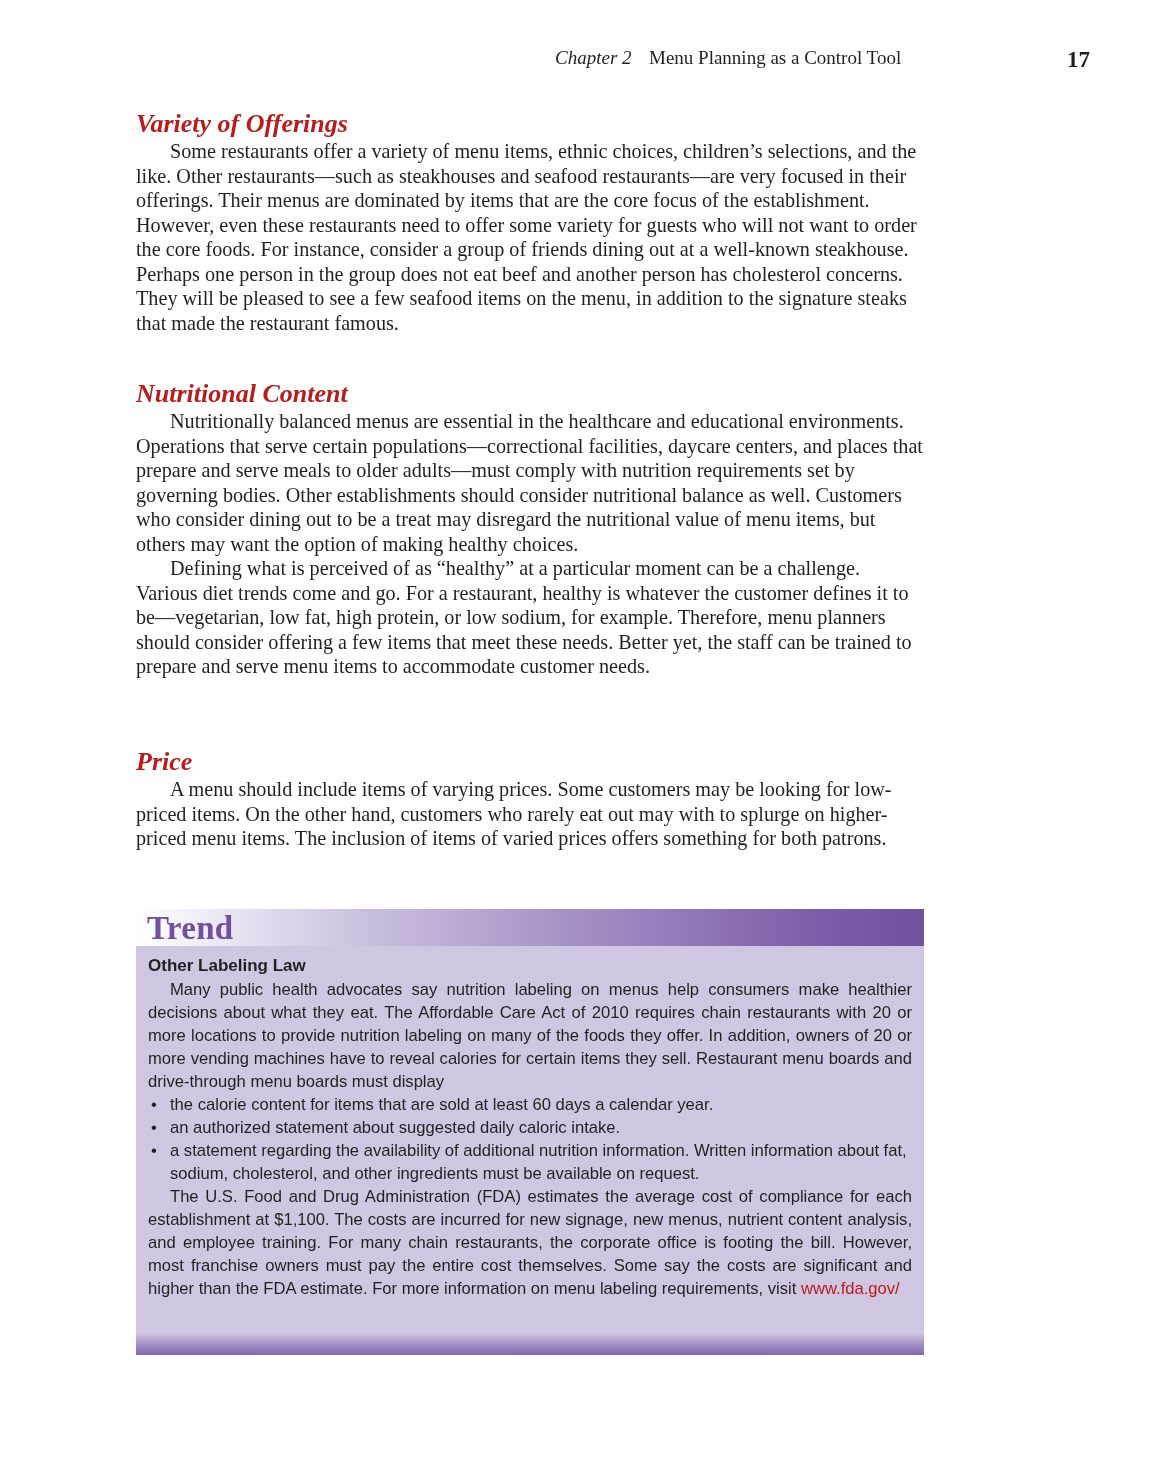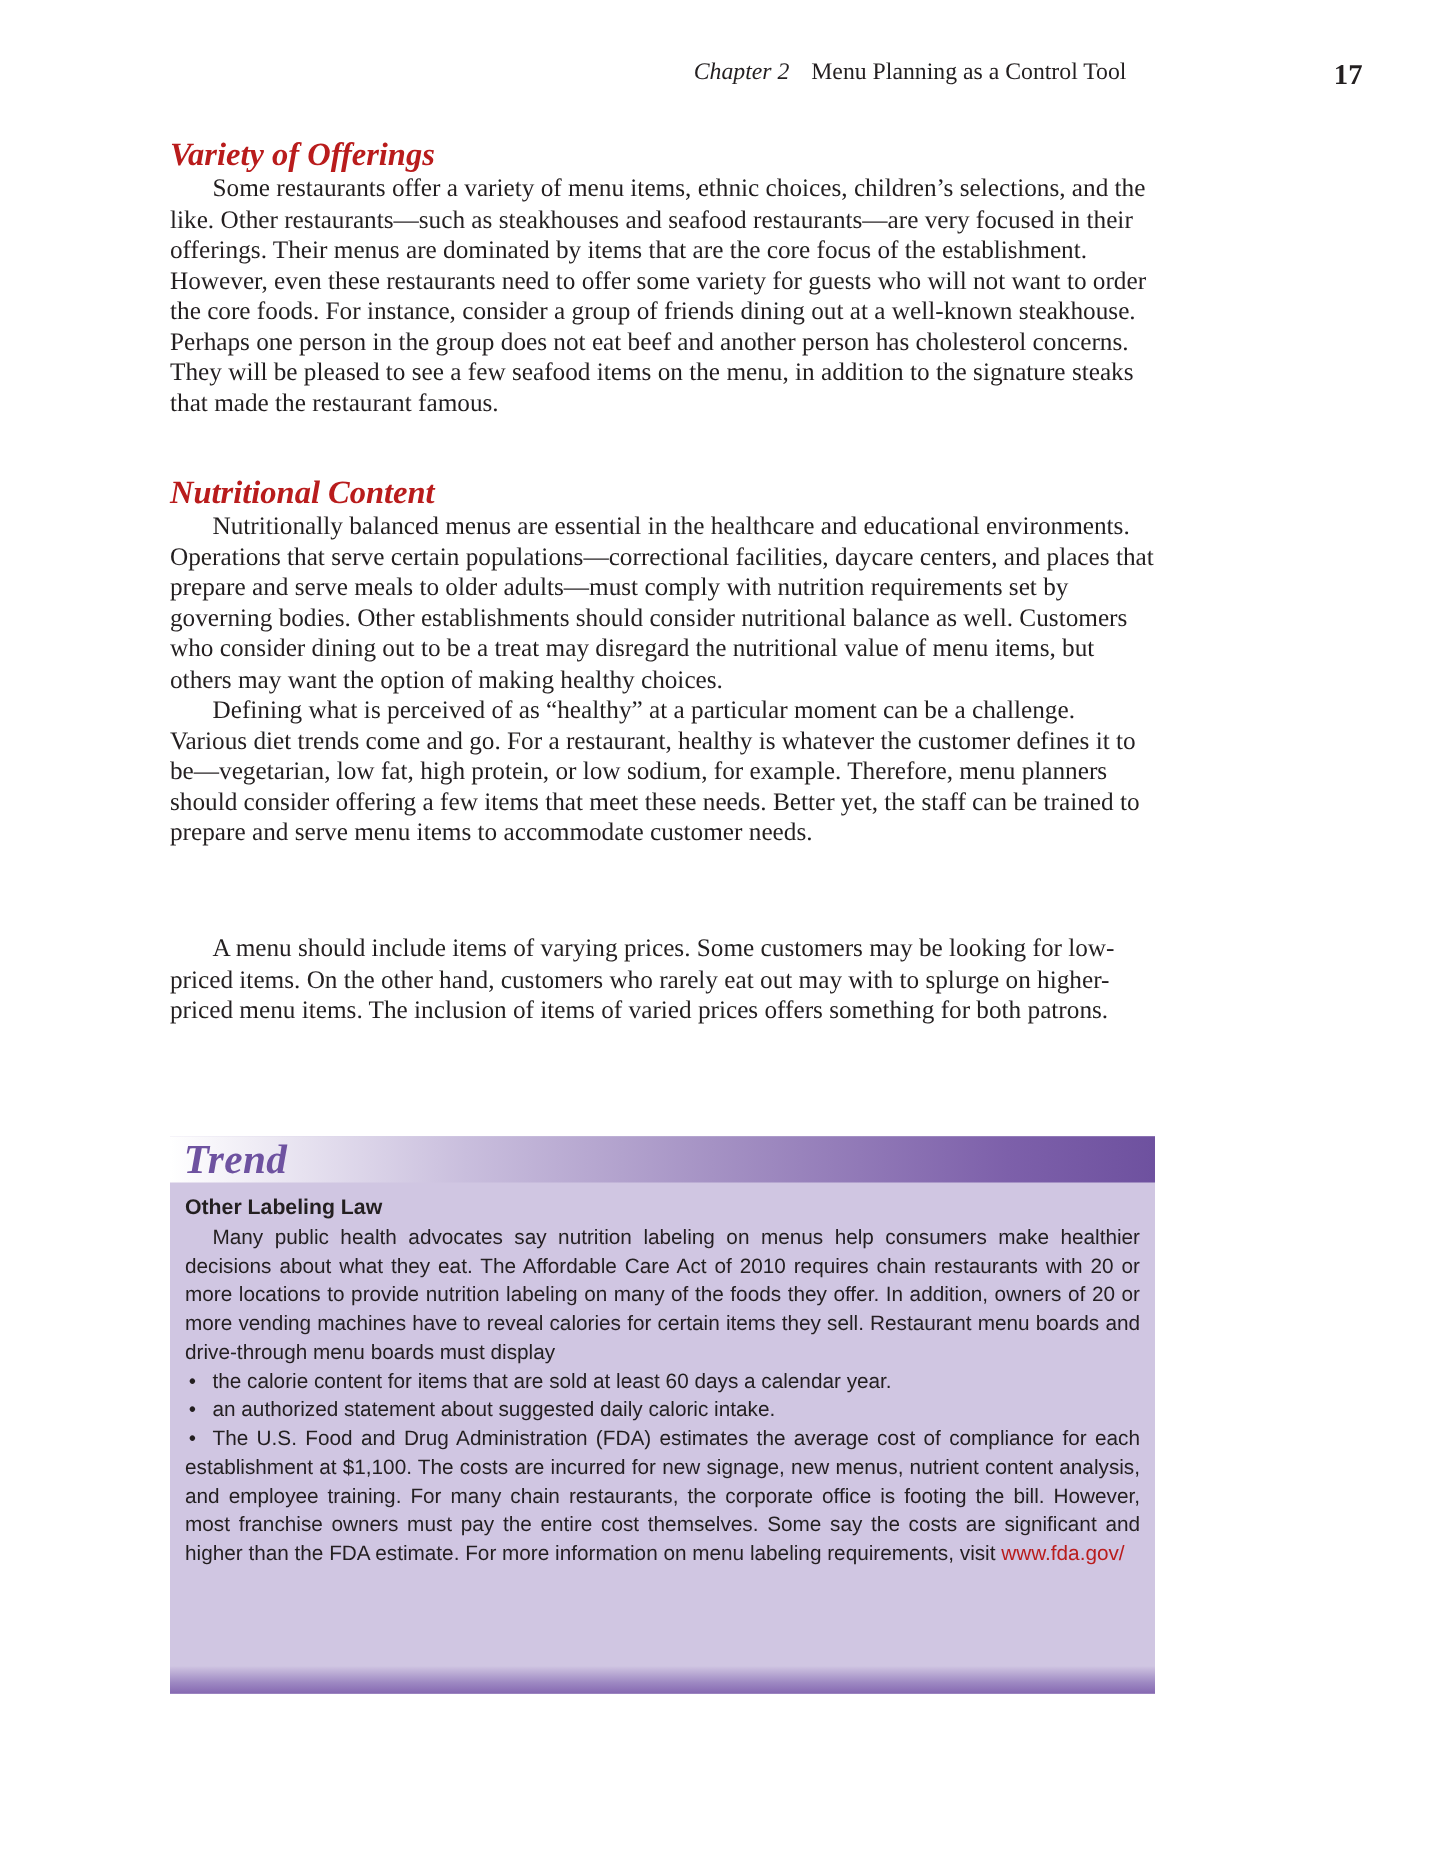--- a/index.html
+++ b/index.html
@@ -5,21 +5,21 @@
   html, body { margin: 0; padding: 0; background: #ffffff; }
   body { width: 1156px; height: 1479px; position: relative; overflow: hidden; font-family: "DejaVu Serif", serif; color: #231f20; }
   .running-head { position: absolute; top: 47px; left: 0; width: 1156px; height: 26px; }
   .rh-chapter { position: absolute; left: 555px; top: 0; font-family: "Liberation Serif", serif; font-size: 19px; font-style: italic; }
   .rh-title { position: absolute; left: 649px; top: 0; font-family: "Liberation Serif", serif; font-size: 19px; }
   .rh-page { position: absolute; left: 1067px; top: 0; font-family: "Liberation Serif", serif; font-size: 23px; font-weight: bold; }
   .section { position: absolute; left: 136px; width: 790px; }
   .heading { font-family: "Liberation Serif", serif; font-style: italic; font-weight: bold; color: #b91c1c; font-size: 26px; line-height: 30px; margin: 0; }
   .para { font-family: "Liberation Serif", serif; font-size: 20.2px; line-height: 24.5px; margin: 0; text-indent: 34px; text-align: left; }
   .trend { position: absolute; left: 136px; top: 909px; width: 788px; height: 446px; background: #d0c6e2; }
-  .trend-bar { height: 37px; background: linear-gradient(to right, #ffffff 0%, #c9bedd 30%, #a592c4 55%, #7d60aa 85%, #6e519f 100%); position: relative; font-style: italic; }
+  .trend-bar { height: 37px; background: linear-gradient(to right, #ffffff 0%, #c9bedd 30%, #a592c4 55%, #7d60aa 85%, #6e519f 100%); position: relative; }
   .trend-title { position: absolute; left: 11px; top: 1px; font-family: "Liberation Serif", serif; font-weight: bold; font-size: 33px; color: #6e52a0; letter-spacing: 0.3px; }
   .trend-body { padding: 8px 12px 0 12px; font-family: "Liberation Sans", sans-serif; font-size: 16.6px; line-height: 23px; color: #231f20; }
   .trend-sub { font-weight: bold; font-size: 17px; margin: 0; line-height: 24px; }
   .tpara { margin: 0; text-indent: 22px; text-align: justify; }
   .bullets { list-style: none; margin: 0; padding: 0; }
   .bullets li { position: relative; padding-left: 22px; }
   .bullets li .dot { position: absolute; left: 3px; top: 0; }
   .link { color: #b91c1c; }
   .trend-foot { position: absolute; left: 0; bottom: 0; width: 100%; height: 22px; background: linear-gradient(to bottom, #cfc4e1 0%, #9d88c2 60%, #8568b1 100%); }
 </style>
@@ -37,31 +37,32 @@
   <p class="para">Some restaurants offer a variety of menu items, ethnic choices, children’s selections, and the like. Other restaurants—such as steakhouses and seafood restaurants—are very focused in their offerings. Their menus are dominated by items that are the core focus of the establishment. However, even these restaurants need to offer some variety for guests who will not want to order the core foods. For instance, consider a group of friends dining out at a well-known steakhouse. Perhaps one person in the group does not eat beef and another person has cholesterol concerns. They will be pleased to see a few seafood items on the menu, in addition to the signature steaks that made the restaurant famous.</p>
 </div>
 
 <div class="section" style="top:379px;">
   <h2 class="heading">Nutritional Content</h2>
   <p class="para">Nutritionally balanced menus are essential in the healthcare and educational environments. Operations that serve certain populations—correctional facilities, daycare centers, and places that prepare and serve meals to older adults—must comply with nutrition requirements set by governing bodies. Other establishments should consider nutritional balance as well. Customers who consider dining out to be a treat may disregard the nutritional value of menu items, but others may want the option of making healthy choices.</p>
   <p class="para">Defining what is perceived of as “healthy” at a particular moment can be a challenge. Various diet trends come and go. For a restaurant, healthy is whatever the customer defines it to be—vegetarian, low fat, high protein, or low sodium, for example. Therefore, menu planners should consider offering a few items that meet these needs. Better yet, the staff can be trained to prepare and serve menu items to accommodate customer needs.</p>
 </div>
 
 <div class="section" style="top:747px;">
+  <h2 class="heading">Price</h2>
   <p class="para">A menu should include items of varying prices. Some customers may be looking for low-priced items. On the other hand, customers who rarely eat out may with to splurge on higher-priced menu items. The inclusion of items of varied prices offers something for both patrons.</p>
 </div>
 
 <div class="trend">
   <div class="trend-bar">
     <span class="trend-title">Trend</span>
   </div>
   <div class="trend-body">
     <p class="trend-sub">Other Labeling Law</p>
     <p class="tpara">Many public health advocates say nutrition labeling on menus help consumers make healthier decisions about what they eat. The Affordable Care Act of 2010 requires chain restaurants with 20 or more locations to provide nutrition labeling on many of the foods they offer. In addition, owners of 20 or more vending machines have to reveal calories for certain items they sell. Restaurant menu boards and drive-through menu boards must display</p>
     <ul class="bullets">
       <li><span class="dot">•</span><span>the calorie content for items that are sold at least 60 days a calendar year.</span></li>
       <li><span class="dot">•</span><span>an authorized statement about suggested daily caloric intake.</span></li>
-      <li><span class="dot">•</span></li>
+      <li><span class="dot">•</span><span>a statement regarding the availability of additional nutrition information. Written information about fat, sodium, cholesterol, and other ingredients must be available on request.</span></li>
     </ul>
     <p class="tpara"><span>The U.S. Food and Drug Administration (FDA) estimates the average cost of compliance for each establishment at $1,100. The costs are incurred for new signage, new menus, nutrient content analysis, and employee training. For many chain restaurants, the corporate office is footing the bill. However, most franchise owners must pay the entire cost themselves. Some say the costs are significant and higher than the FDA estimate. For more information on menu labeling requirements, visit</span> <span class="link">www.fda.gov/</span></p>
   </div>
   <div class="trend-foot"></div>
 </div>
 
 </body></html>

